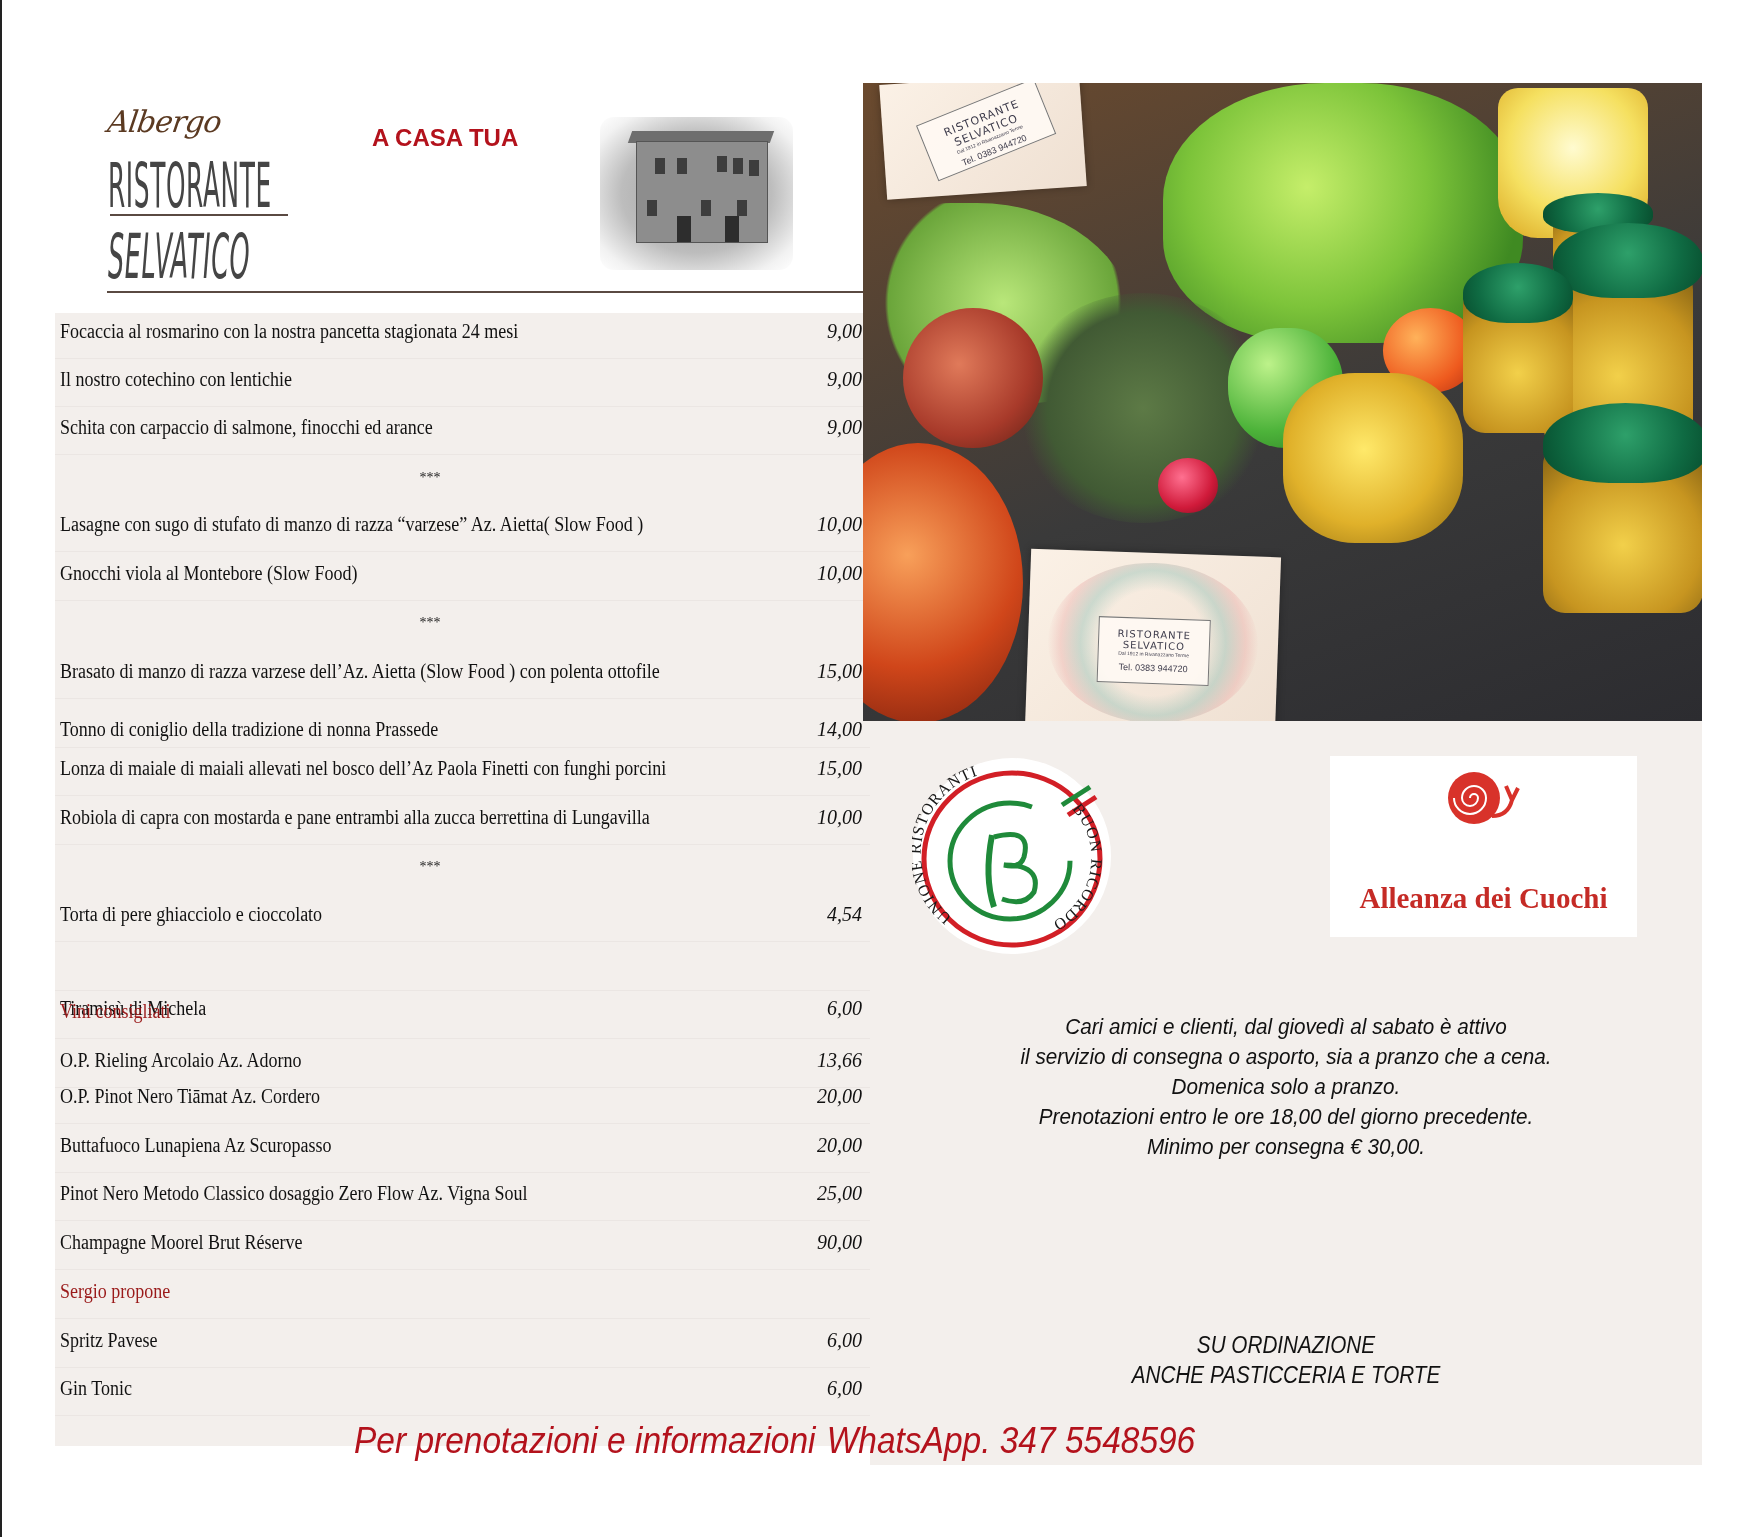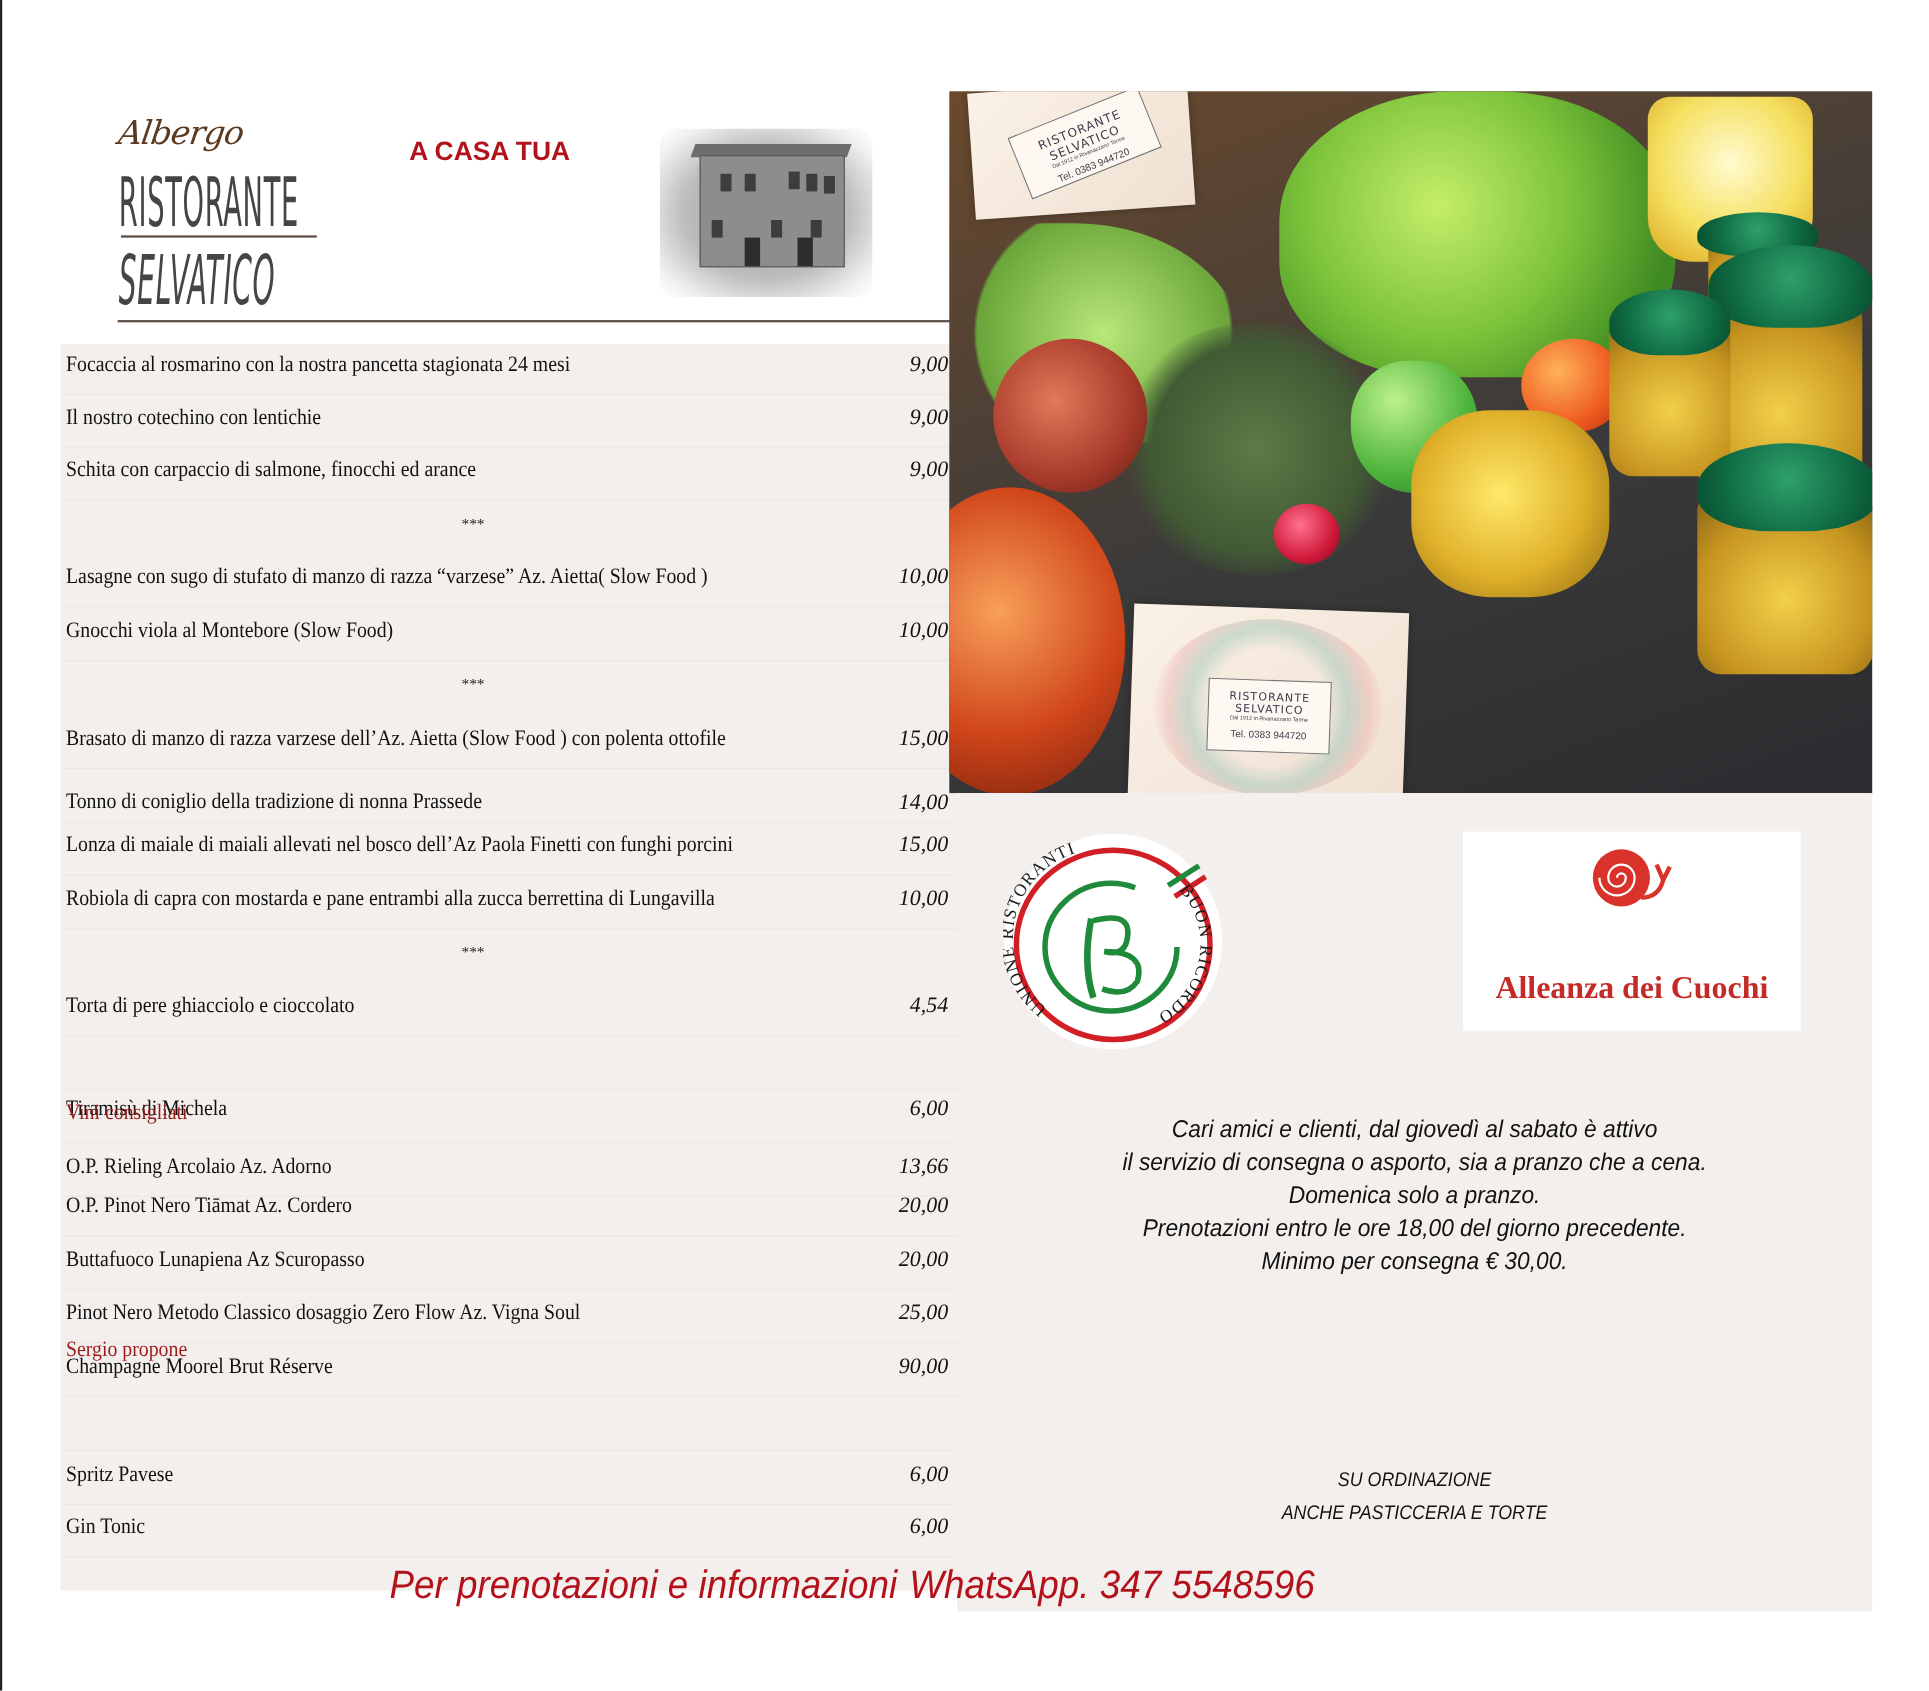--- a/index.html
+++ b/index.html
@@ -61,21 +61,21 @@
   .right-panel { left: 870px; top: 721px; width: 832px; height: 744px; background: #f3efec; }
   .ubr-logo { left: 912px; top: 757px; width: 201px; height: 198px; }
   .sf-box { left: 1330px; top: 756px; width: 307px; height: 181px; background: #ffffff; }
   .sf-title { position: absolute; left: 0; width: 307px; top: 72px; text-align: center; font-family: "Liberation Serif", serif; font-size: 46px; color: #111; letter-spacing: -1px; }
   .sf-title sup { font-size: 14px; position: relative; top: -14px; }
   .sf-sub { position: absolute; left: 0; width: 307px; top: 126px; text-align: center; font-family: "Liberation Serif", serif; font-weight: bold; font-size: 29px; color: #c52b26; }
   .sf-snail { position: absolute; left: 116px; top: 14px; width: 82px; height: 56px; }
 
   .info { left: 930px; top: 1012px; width: 712px; text-align: center; font-family: "Liberation Sans", sans-serif; font-style: italic; font-size: 22px; line-height: 30px; color: #111; }
   .info div { transform: scaleX(0.94); }
-  .order { left: 1000px; top: 1330px; width: 572px; text-align: center; font-family: "Liberation Sans", sans-serif; font-style: italic; font-size: 18px; line-height: 30px; color: #111; }
+  .order { left: 1000px; top: 1330px; width: 572px; text-align: center; font-family: "Liberation Sans", sans-serif; font-style: italic; font-size: 23px; line-height: 30px; color: #111; }
   .order div { transform: scaleX(0.9); }
 
   .footer { left: 354px; top: 1420px; white-space: nowrap; font-family: "Liberation Sans", sans-serif; font-style: italic; font-size: 36px; color: #b3121c; transform: scaleX(0.93); transform-origin: left top; }
   .footer .gap { display: inline-block; width: 12px; }
 </style>
 </head>
 <body>
 
 <div class="abs left-edge"></div>
 
@@ -190,21 +190,21 @@
     <div class="row" style="top: 1182px;">
       <span class="name">Pinot Nero Metodo Classico dosaggio Zero Flow  Az. Vigna Soul</span>
       <span class="price">25,00</span>
     </div>
     <div class="rowline" style="top: 1220px;"></div>
     <div class="row" style="top: 1231px;">
       <span class="name">Champagne Moorel Brut Réserve</span>
       <span class="price">90,00</span>
     </div>
     <div class="rowline" style="top: 1269px;"></div>
-    <div class="row section" style="top: 1216px;">
+    <div class="row section" style="top: 1280px;">
       <span class="name">Sergio  propone</span>
     </div>
     <div class="rowline" style="top: 1318px;"></div>
     <div class="row" style="top: 1329px;">
       <span class="name">Spritz Pavese</span>
       <span class="price">6,00</span>
     </div>
     <div class="rowline" style="top: 1367px;"></div>
     <div class="row" style="top: 1377px;">
       <span class="name">Gin Tonic</span>

